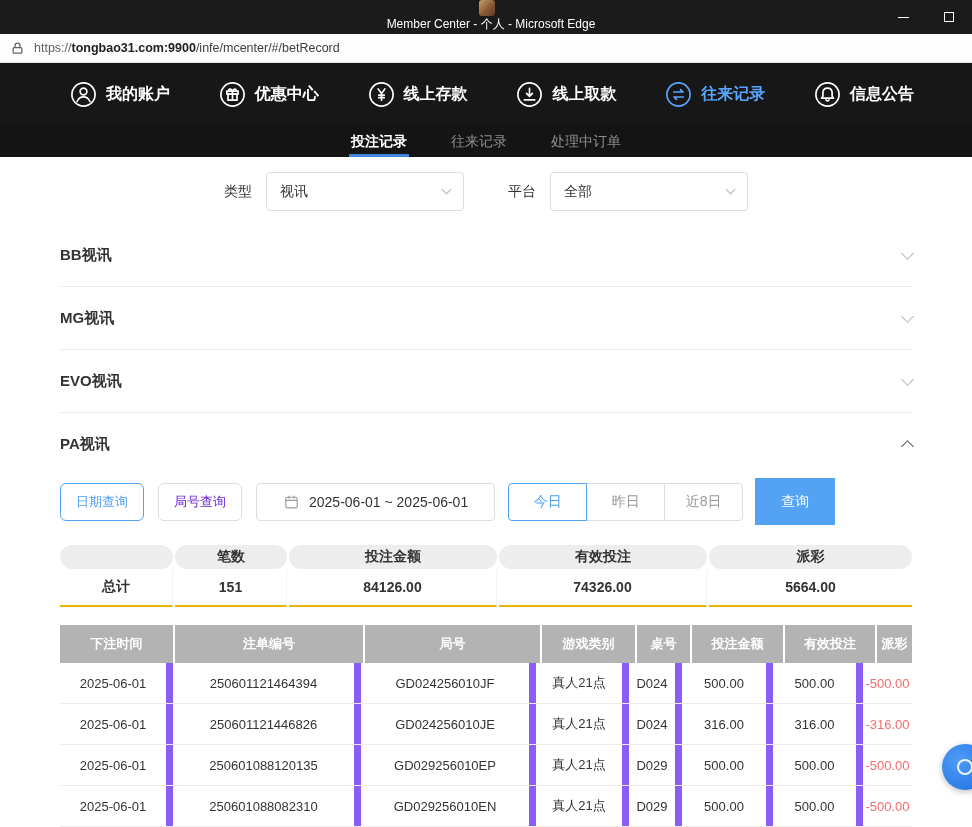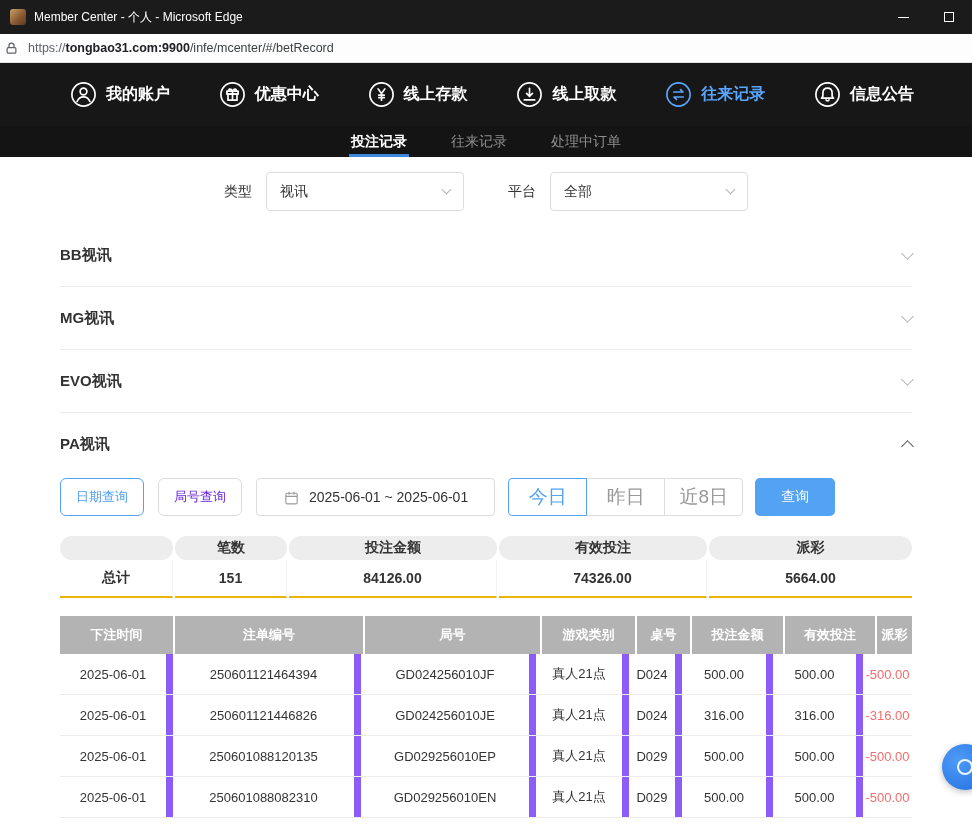--- a/index.html
+++ b/index.html
@@ -6,36 +6,36 @@
   html,body { width: 972px; height: 827px; overflow: hidden; }
   body {
     font-family: "Liberation Sans", "DejaVu Sans", sans-serif;
     background: #fff; position: relative; color: #333;
   }
 
   
   .titlebar {
     height: 34px; background: #1b1b1b; color: #fff;
     display: flex; align-items: center; padding-left: 10px;
-    font-size: 12px; position: relative;
+    font-size: 12px; position: relative; flex-direction: column;
   }
   .favicon {
     width: 16px; height: 16px; border-radius: 3px; margin-right: 8px;
     background: linear-gradient(135deg, #caa36a 0%, #8a5a33 55%, #5d3a22 100%);
     flex: 0 0 auto;
   }
   .win-controls { position: absolute; right: 0; top: 0; height: 34px; display: flex; }
   .win-btn { width: 46px; height: 34px; display: flex; align-items: center; justify-content: center; }
   .min-glyph { width: 11px; height: 1px; background: #fff; display: block; }
   .max-glyph { width: 10px; height: 10px; border: 1px solid #fff; display: block; }
 
   
   .urlbar {
     height: 29px; background: #fdfdfd; border-bottom: 1px solid #e2e2e2;
-    display: flex; align-items: center; padding-left: 4px; font-size: 12.5px; color: #5f6368;
+    display: flex; align-items: center; padding-left: 10px; font-size: 12.5px; color: #5f6368;
   }
   .lock-icon { width: 15px; height: 15px; margin-right: 9px; flex: 0 0 auto; }
   .lock-icon svg { display: block; }
   .url-host { font-weight: bold; color: #202124; }
   .url-path { color: #3c4043; }
 
   
   .navbar {
     height: 63px; background: #171717;
     display: flex; align-items: center; justify-content: space-between;
@@ -104,28 +104,28 @@
   .date-box {
     height: 38px; border: 1px solid #ddd; border-radius: 4px; background: #fff;
     display: flex; align-items: center; gap: 9px; padding: 0 26px;
     font-size: 14px; color: #333; margin-left: 14px; cursor: pointer;
   }
   .cal-icon svg { display: block; stroke: #9a9a9a; fill: none; stroke-width: 1.6; }
   .seg-group { display: flex; margin-left: 13px; }
   .seg {
     width: 79px; height: 38px; border: 1px solid #ddd; background: #fff;
     display: flex; align-items: center; justify-content: center;
-    font-size: 19px; color: #999; cursor: pointer; margin-left: -1px;
+    font-size: 14px; color: #999; cursor: pointer; margin-left: -1px;
   }
   .seg:first-child { border-radius: 4px 0 0 4px; margin-left: 0; }
   .seg:last-child { border-radius: 0 4px 4px 0; }
   .seg.active { color: #53a2f4; border-color: #53a2f4; position: relative; z-index: 1; }
   .btn-primary {
-    width: 80px; height: 38px; margin-left: 12px; background: #53a2f4; color: #fff;
-    border: none; border-radius: 5px; font-size: 14px; display: flex;
+    width: 80px; height: 47px; margin-left: 12px; background: #53a2f4; color: #fff;
+    border: none; border-radius: 0; font-size: 14px; display: flex;
     align-items: center; justify-content: center; cursor: pointer;
   }
 
   
   .stable { margin-bottom: 18px; }
   .srow {
     display: grid; grid-template-columns: 113px 112px 1fr 1fr 203px;
     column-gap: 2px;
   }
   .sh {

